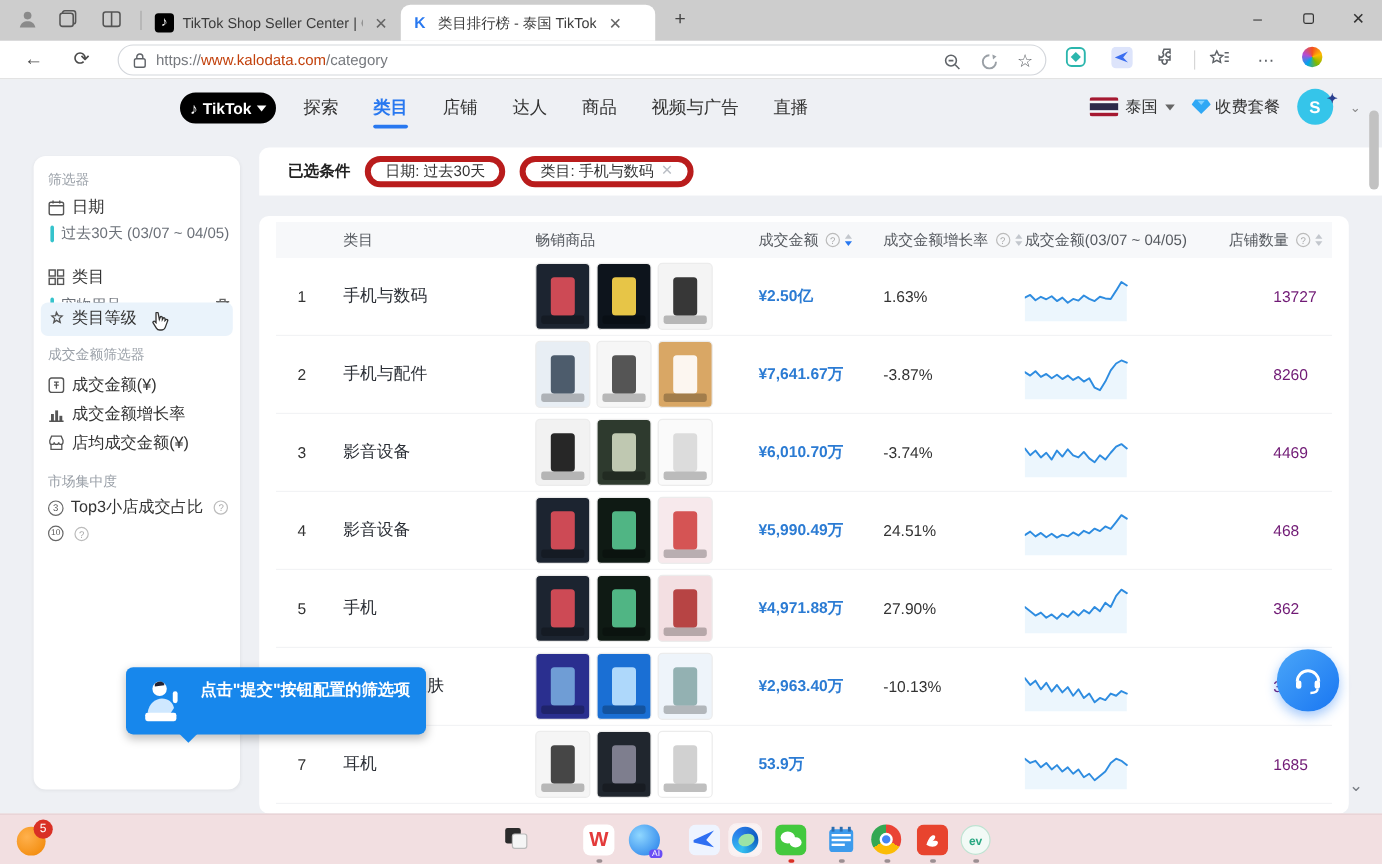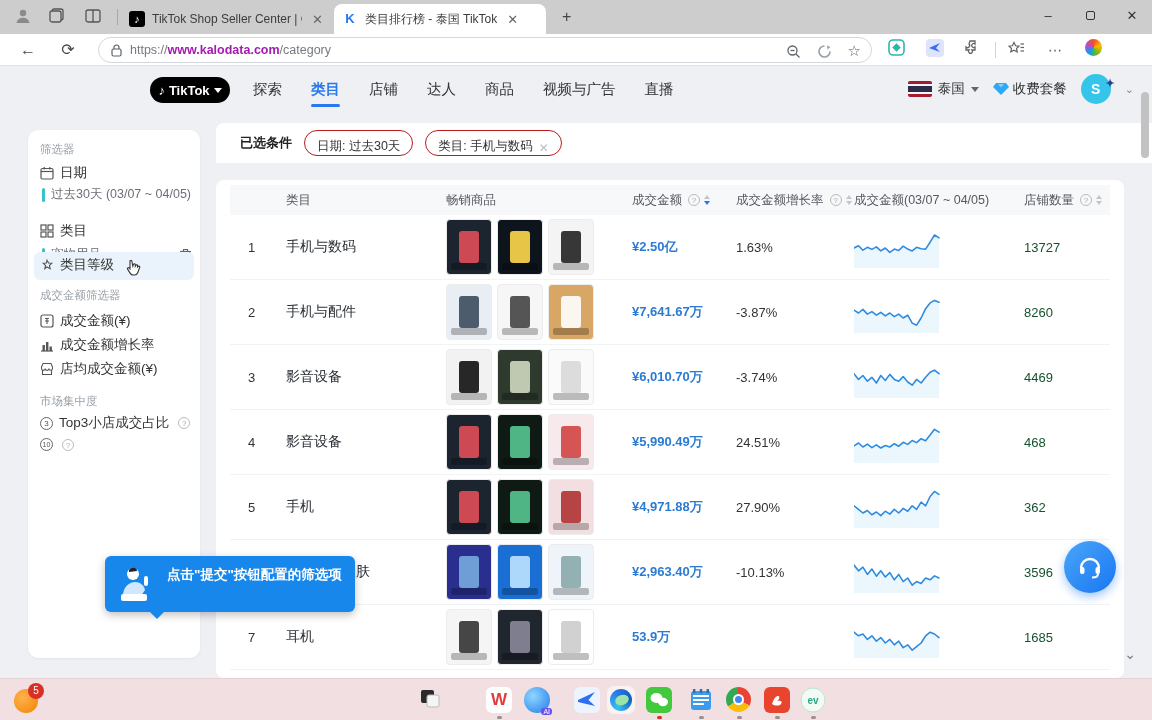--- a/index.html
+++ b/index.html
@@ -18,21 +18,21 @@
   .tab .close { margin-left:10px; color:#666; font-size:13px; }
   .newtab { position:absolute; top:8px; font-size:16px; color:#444; }
   .winbtn { position:absolute; top:0; width:40px; height:32px; text-align:center; line-height:32px; color:#333; font-size:13px; }
   .winbtn .sq { display:inline-block; width:9px; height:9px; border:1px solid #333; border-radius:2px; }
 
   .toolbar { position:absolute; left:0; top:34px; width:1152px; height:32px; background:#ffffff; border-bottom:1px solid #e3e3e3; }
   .nav-ico { position:absolute; top:4px; width:24px; height:24px; color:#4a4a4a; font-size:16px; text-align:center; line-height:24px; }
   .urlpill { position:absolute; left:98px; top:3px; width:774px; height:26px; border:1px solid #d4d7dc; border-radius:13px; background:#fff; display:flex; align-items:center; padding:0 12px; }
   .urlpill .lock { margin-right:8px; }
   .urltext { font-size:12.5px; color:#76797e; white-space:nowrap; }
-  .urltext b { color:#a21caf; font-weight:bold; }
+  .urltext b { color:#c2410c; font-weight:normal; }
   .pill-right { position:absolute; right:10px; top:0; height:26px; display:flex; align-items:center; gap:16px; color:#5f6368; }
   .ext-ico { position:absolute; top:5px; width:22px; height:22px; text-align:center; line-height:22px; font-size:14px; color:#5f6368; }
 
   
   .siteheader { position:absolute; left:0; top:66px; width:1152px; height:46px; background:#fff; border-bottom:1px solid #ececf0; }
   .logo { position:absolute; left:24px; top:10px; display:flex; align-items:center; gap:6px; }
   .logo-name { font-size:21px; font-weight:bold; color:#17223b; letter-spacing:.3px; }
   .tiktok-pill { position:absolute; left:150px; top:77px; width:80px; height:26px; background:#000; border-radius:14px; color:#fff; display:flex; align-items:center; justify-content:center; gap:4px; font-size:13px; font-weight:bold; }
   .tiktok-pill .caret { width:0; height:0; border-left:4px solid transparent; border-right:4px solid transparent; border-top:5px solid #fff; }
   .mainnav { position:absolute; left:253px; top:66px; height:46px; display:flex; align-items:center; gap:29px; }
@@ -60,21 +60,21 @@
   .qmark { width:12px; height:12px; border:1px solid #bbb; border-radius:50%; font-size:8px; line-height:11px; text-align:center; color:#aaa; margin-left:3px; }
 
   .tooltip { position:absolute; left:105px; top:556px; width:250px; height:56px; background:#1787ec; border-radius:6px; z-index:30; box-shadow:0 3px 8px rgba(0,0,0,.25); color:#fff; }
   .tooltip::after { content:""; position:absolute; left:44px; bottom:-7px; border-left:8px solid transparent; border-right:8px solid transparent; border-top:8px solid #1787ec; }
   .tt-text { position:absolute; left:62px; top:9px; font-size:13.5px; font-weight:bold; line-height:19px; }
   .cursor-svg { position:absolute; left:97px; top:258px; z-index:5; }
 
   
   .cond-card { position:absolute; left:216px; top:123px; width:1081px; height:40px; background:#fff; border-radius:8px 8px 0 0; display:flex; align-items:center; }
   .cond-label { font-size:13px; font-weight:bold; color:#222; margin-left:24px; }
-  .chip { display:flex; align-items:flex-end; gap:6px; border:1px solid #b91c1c; border-radius:14px; height:26px; padding:0 12px; font-size:12.5px; color:#333; margin-left:12px; background:#fff; }
+  .chip { display:flex; align-items:flex-start; gap:6px; border:5px solid #b91c1c; border-radius:14px; height:26px; padding:0 12px; font-size:12.5px; color:#333; margin-left:12px; background:#fff; }
   .chip .x { color:#b9bdc4; font-size:12px; }
 
   .table-card { position:absolute; left:216px; top:180px; width:908px; height:498px; background:#fff; border-radius:8px; overflow:hidden; }
   .tgrid { display:grid; grid-template-columns:38px 160px 186px 104px 118px 170px 80px; align-items:center; padding-left:18px; }
   .thead { position:absolute; left:14px; top:5px; width:880px; height:30px; background:#f7f8fa; font-size:12.5px; color:#55595f; }
   .thead .hcell { display:flex; align-items:center; gap:3px; }
   .sorters { display:flex; flex-direction:column; line-height:4px; margin-left:1px; }
   .sorters i { width:0; height:0; border-left:3.5px solid transparent; border-right:3.5px solid transparent; }
   .sorters .up { border-bottom:4px solid #c3c7cd; margin-bottom:2px; }
   .sorters .dn { border-top:4px solid #c3c7cd; }
@@ -82,21 +82,21 @@
   .tbody { position:absolute; left:14px; top:35px; width:880px; }
   .trow { height:65px; border-bottom:1px solid #f2f3f5; }
   .rank { font-size:13px; color:#333; }
   .cat { font-size:14px; color:#2b2f36; }
   .thumbs { display:flex; gap:5px; }
   .thumb { width:46px; height:56px; border:1px solid #ececec; border-radius:4px; position:relative; overflow:hidden; }
   .thumb-inner { position:absolute; left:12px; top:11px; width:20px; height:32px; border-radius:3px; opacity:.9; }
   .thumb::after { content:""; position:absolute; left:4px; bottom:4px; right:4px; height:7px; background:rgba(0,0,0,.25); border-radius:2px; }
   .amount { font-size:13px; font-weight:bold; color:#2b7bd3; }
   .growth { font-size:13px; color:#333; }
-  .shops { font-size:13px; color:#14532d; }
+  .shops { font-size:13px; color:#701a75;margin-left:37px; }
   .sparkcell svg { display:block; }
 
   
   .pg-scroll-thumb { position:absolute; right:3px; top:92px; width:8px; height:66px; background:#c2c2c2; border-radius:4px; }
   .pg-scroll-dn { position:absolute; right:16px; top:646px; color:#7a7f86; font-size:14px; }
 
   
   .headset-btn { position:absolute; left:1064px; top:541px; width:52px; height:52px; border-radius:50%; background:linear-gradient(135deg,#4aa6f8,#1976f2); box-shadow:0 4px 10px rgba(25,118,242,.4); display:flex; align-items:center; justify-content:center; z-index:25; }
 
   

